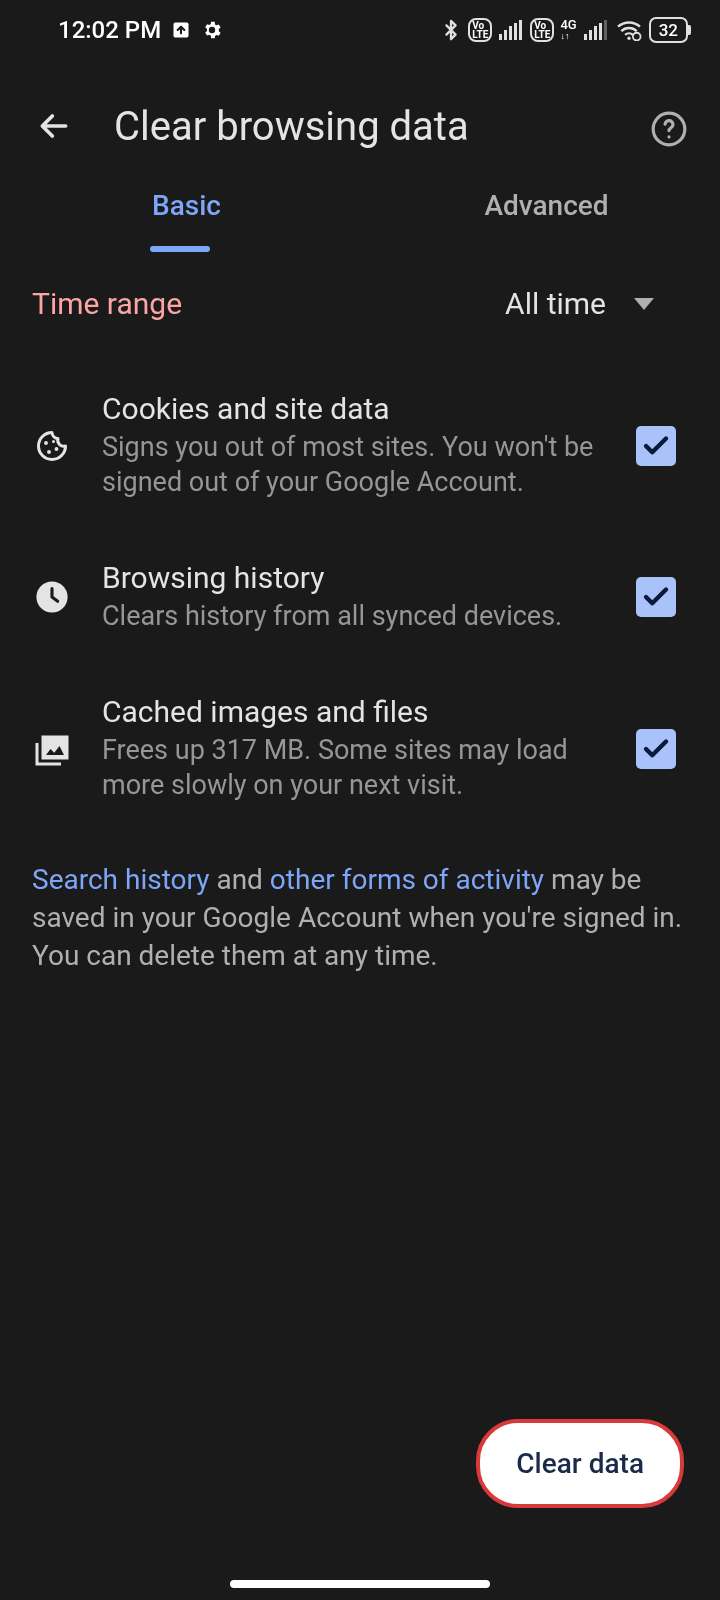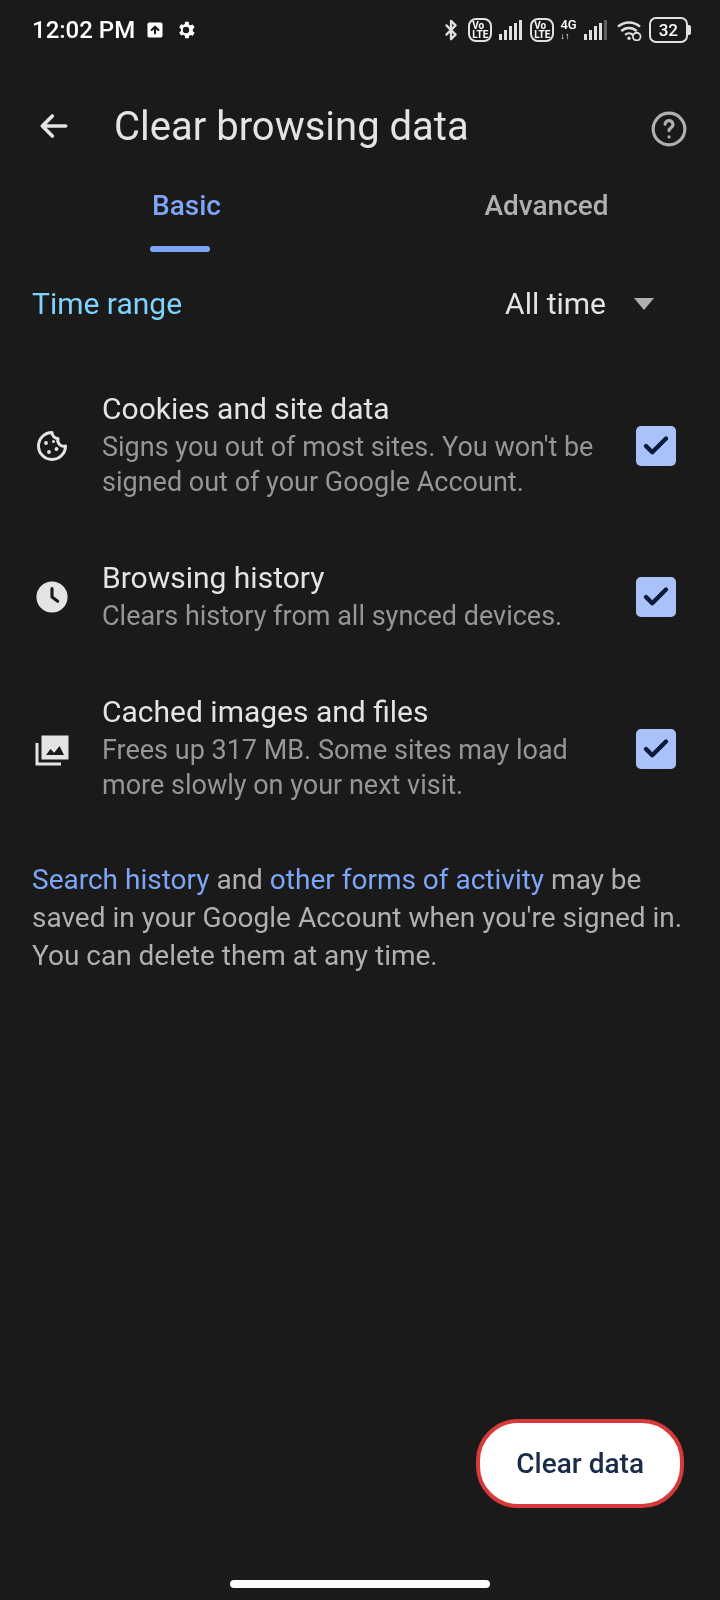--- a/index.html
+++ b/index.html
@@ -23,20 +23,21 @@
       justify-content: space-between;
       padding: 0 32px;
       font-size: 24px;
       font-weight: 500;
       color: #fff;
     }
     .status-left {
       display: flex;
       align-items: center;
       gap: 10px;
+      margin-left: 26px;
     }
     .status-right {
       display: flex;
       align-items: center;
       gap: 6px;
     }
     .status-right svg, .status-left svg {
       flex-shrink: 0;
     }
     .app-bar {
@@ -92,21 +93,21 @@
       border-radius: 3px;
     }
     .time-range-row {
       display: flex;
       align-items: center;
       justify-content: space-between;
       padding: 26px 32px 30px 32px;
     }
     .time-range-label {
       font-size: 30px;
-      color: #7dd3fc;
+      color: #fca5a5;
     }
     .time-range-dropdown {
       display: flex;
       align-items: center;
       gap: 28px;
       padding-right: 34px;
     }
     .time-range-value {
       font-size: 30px;
       color: #e4e4e4;

